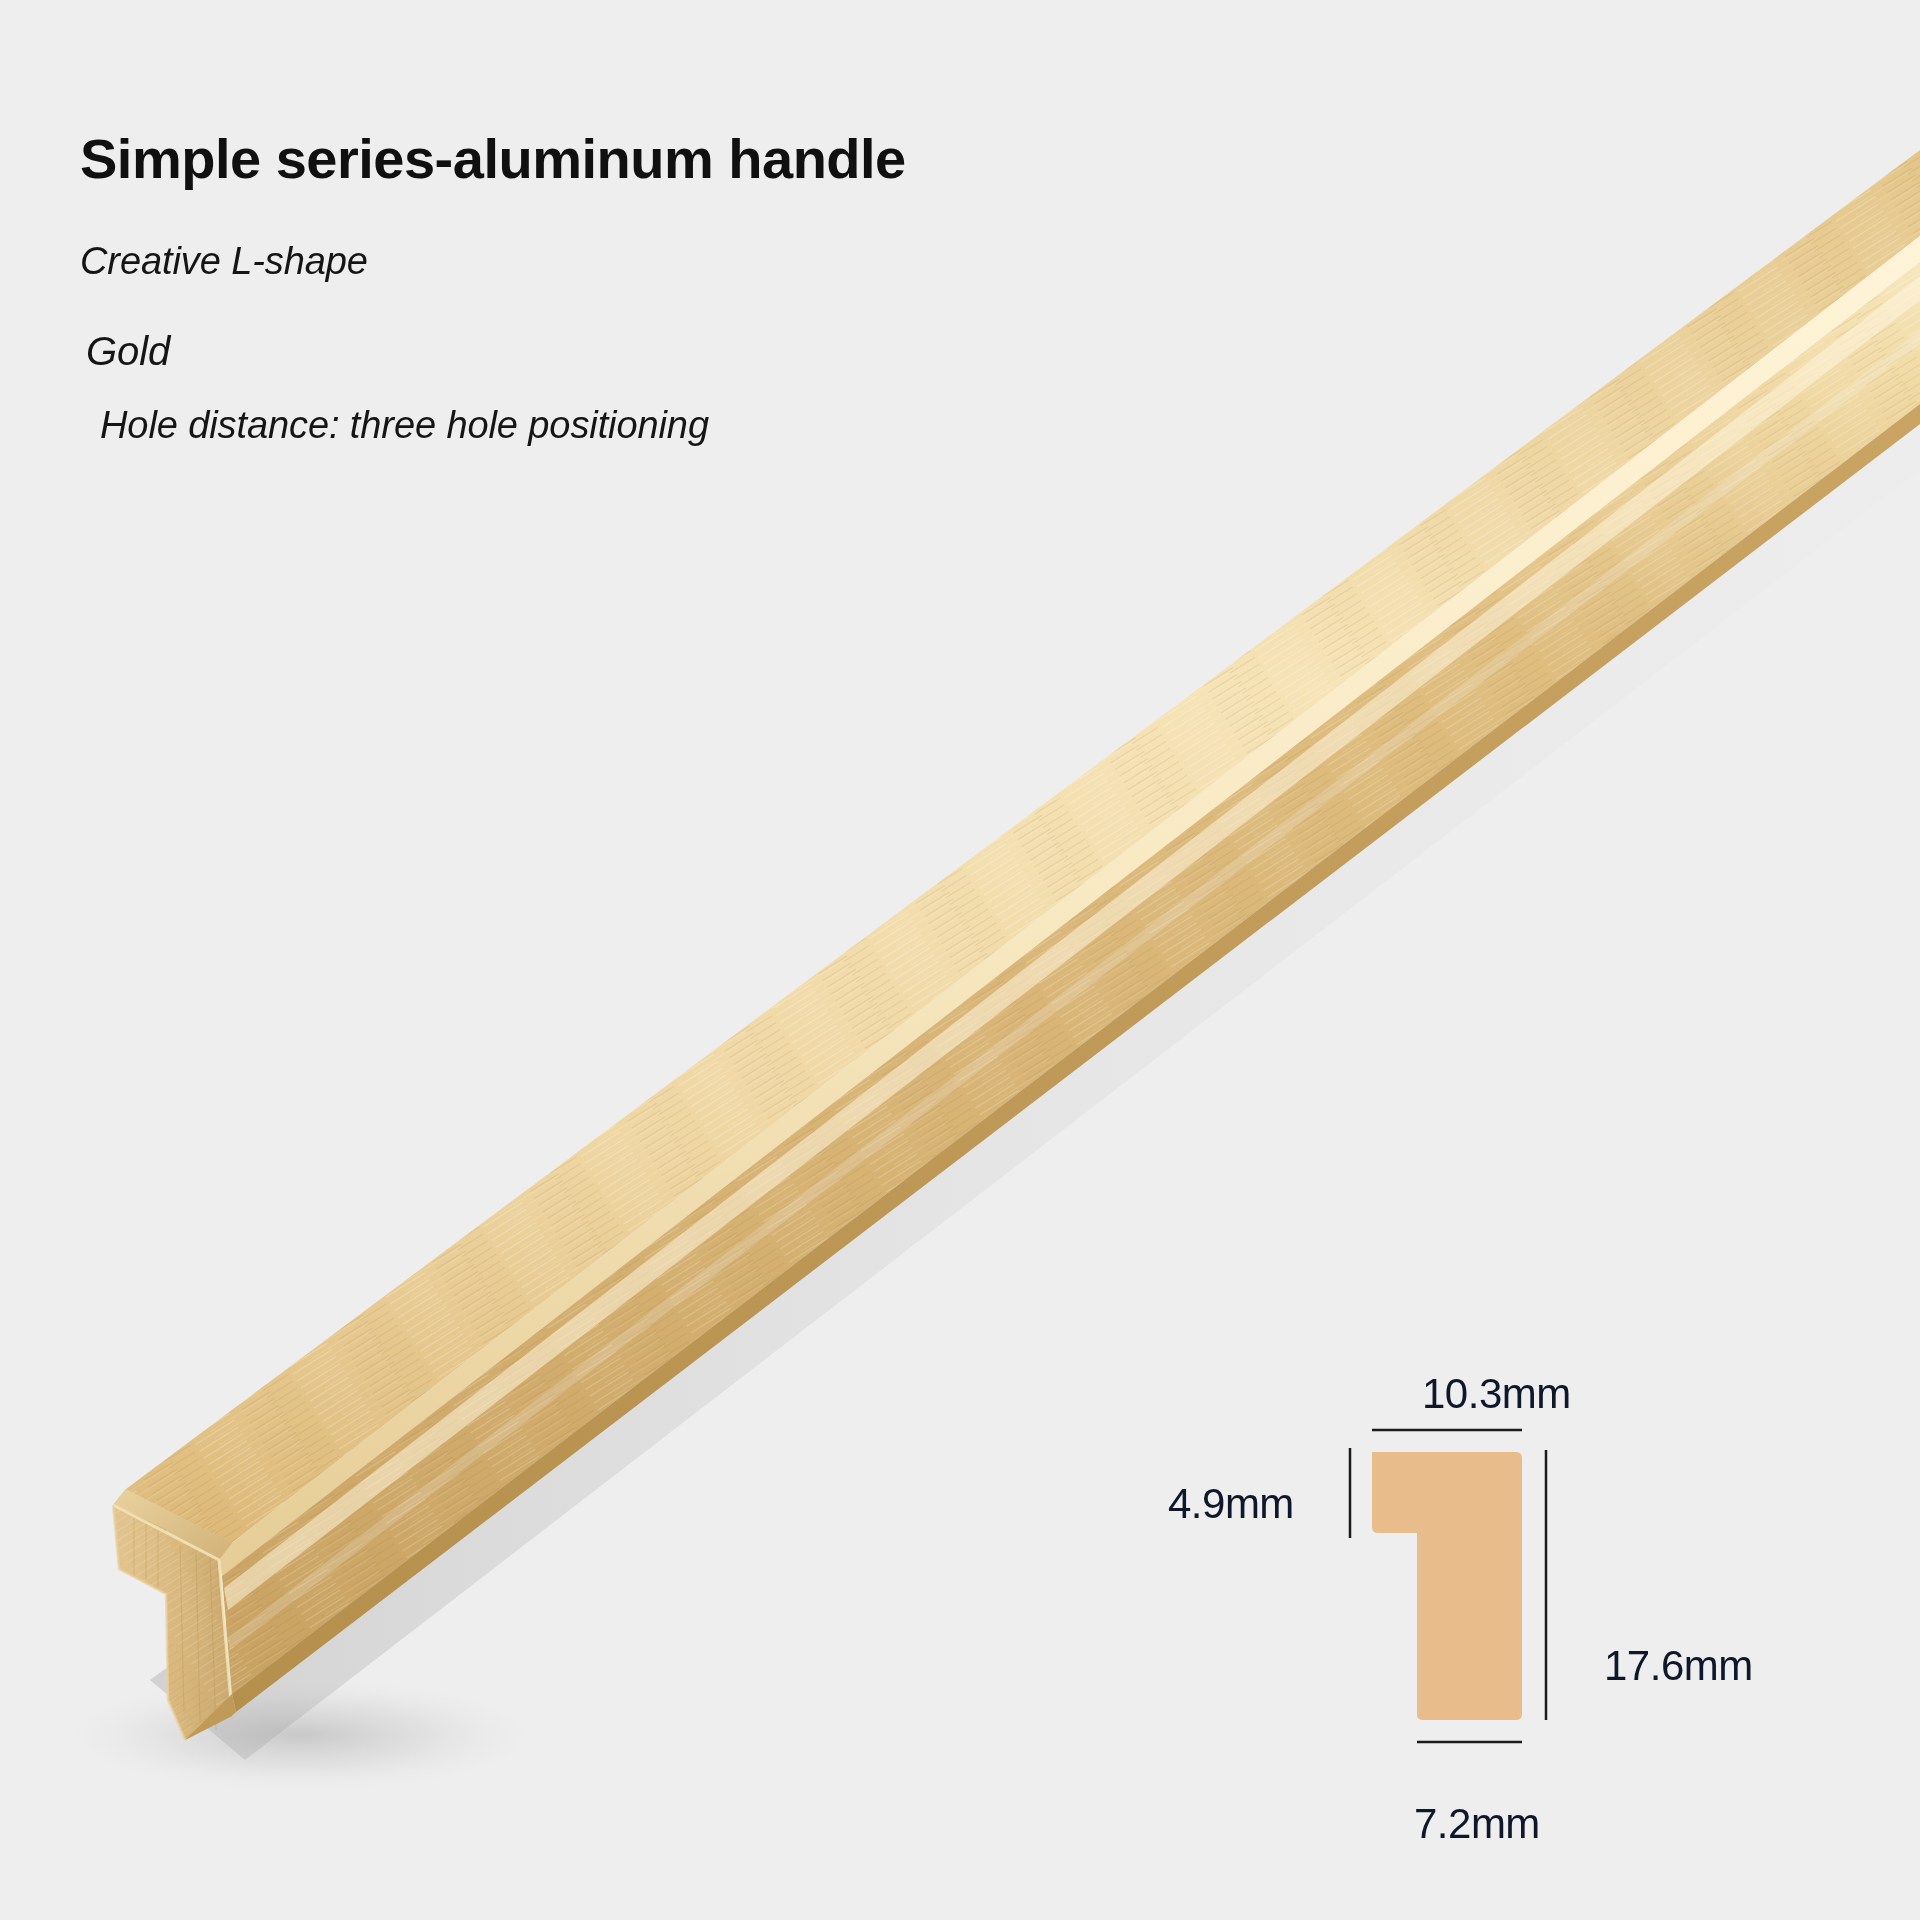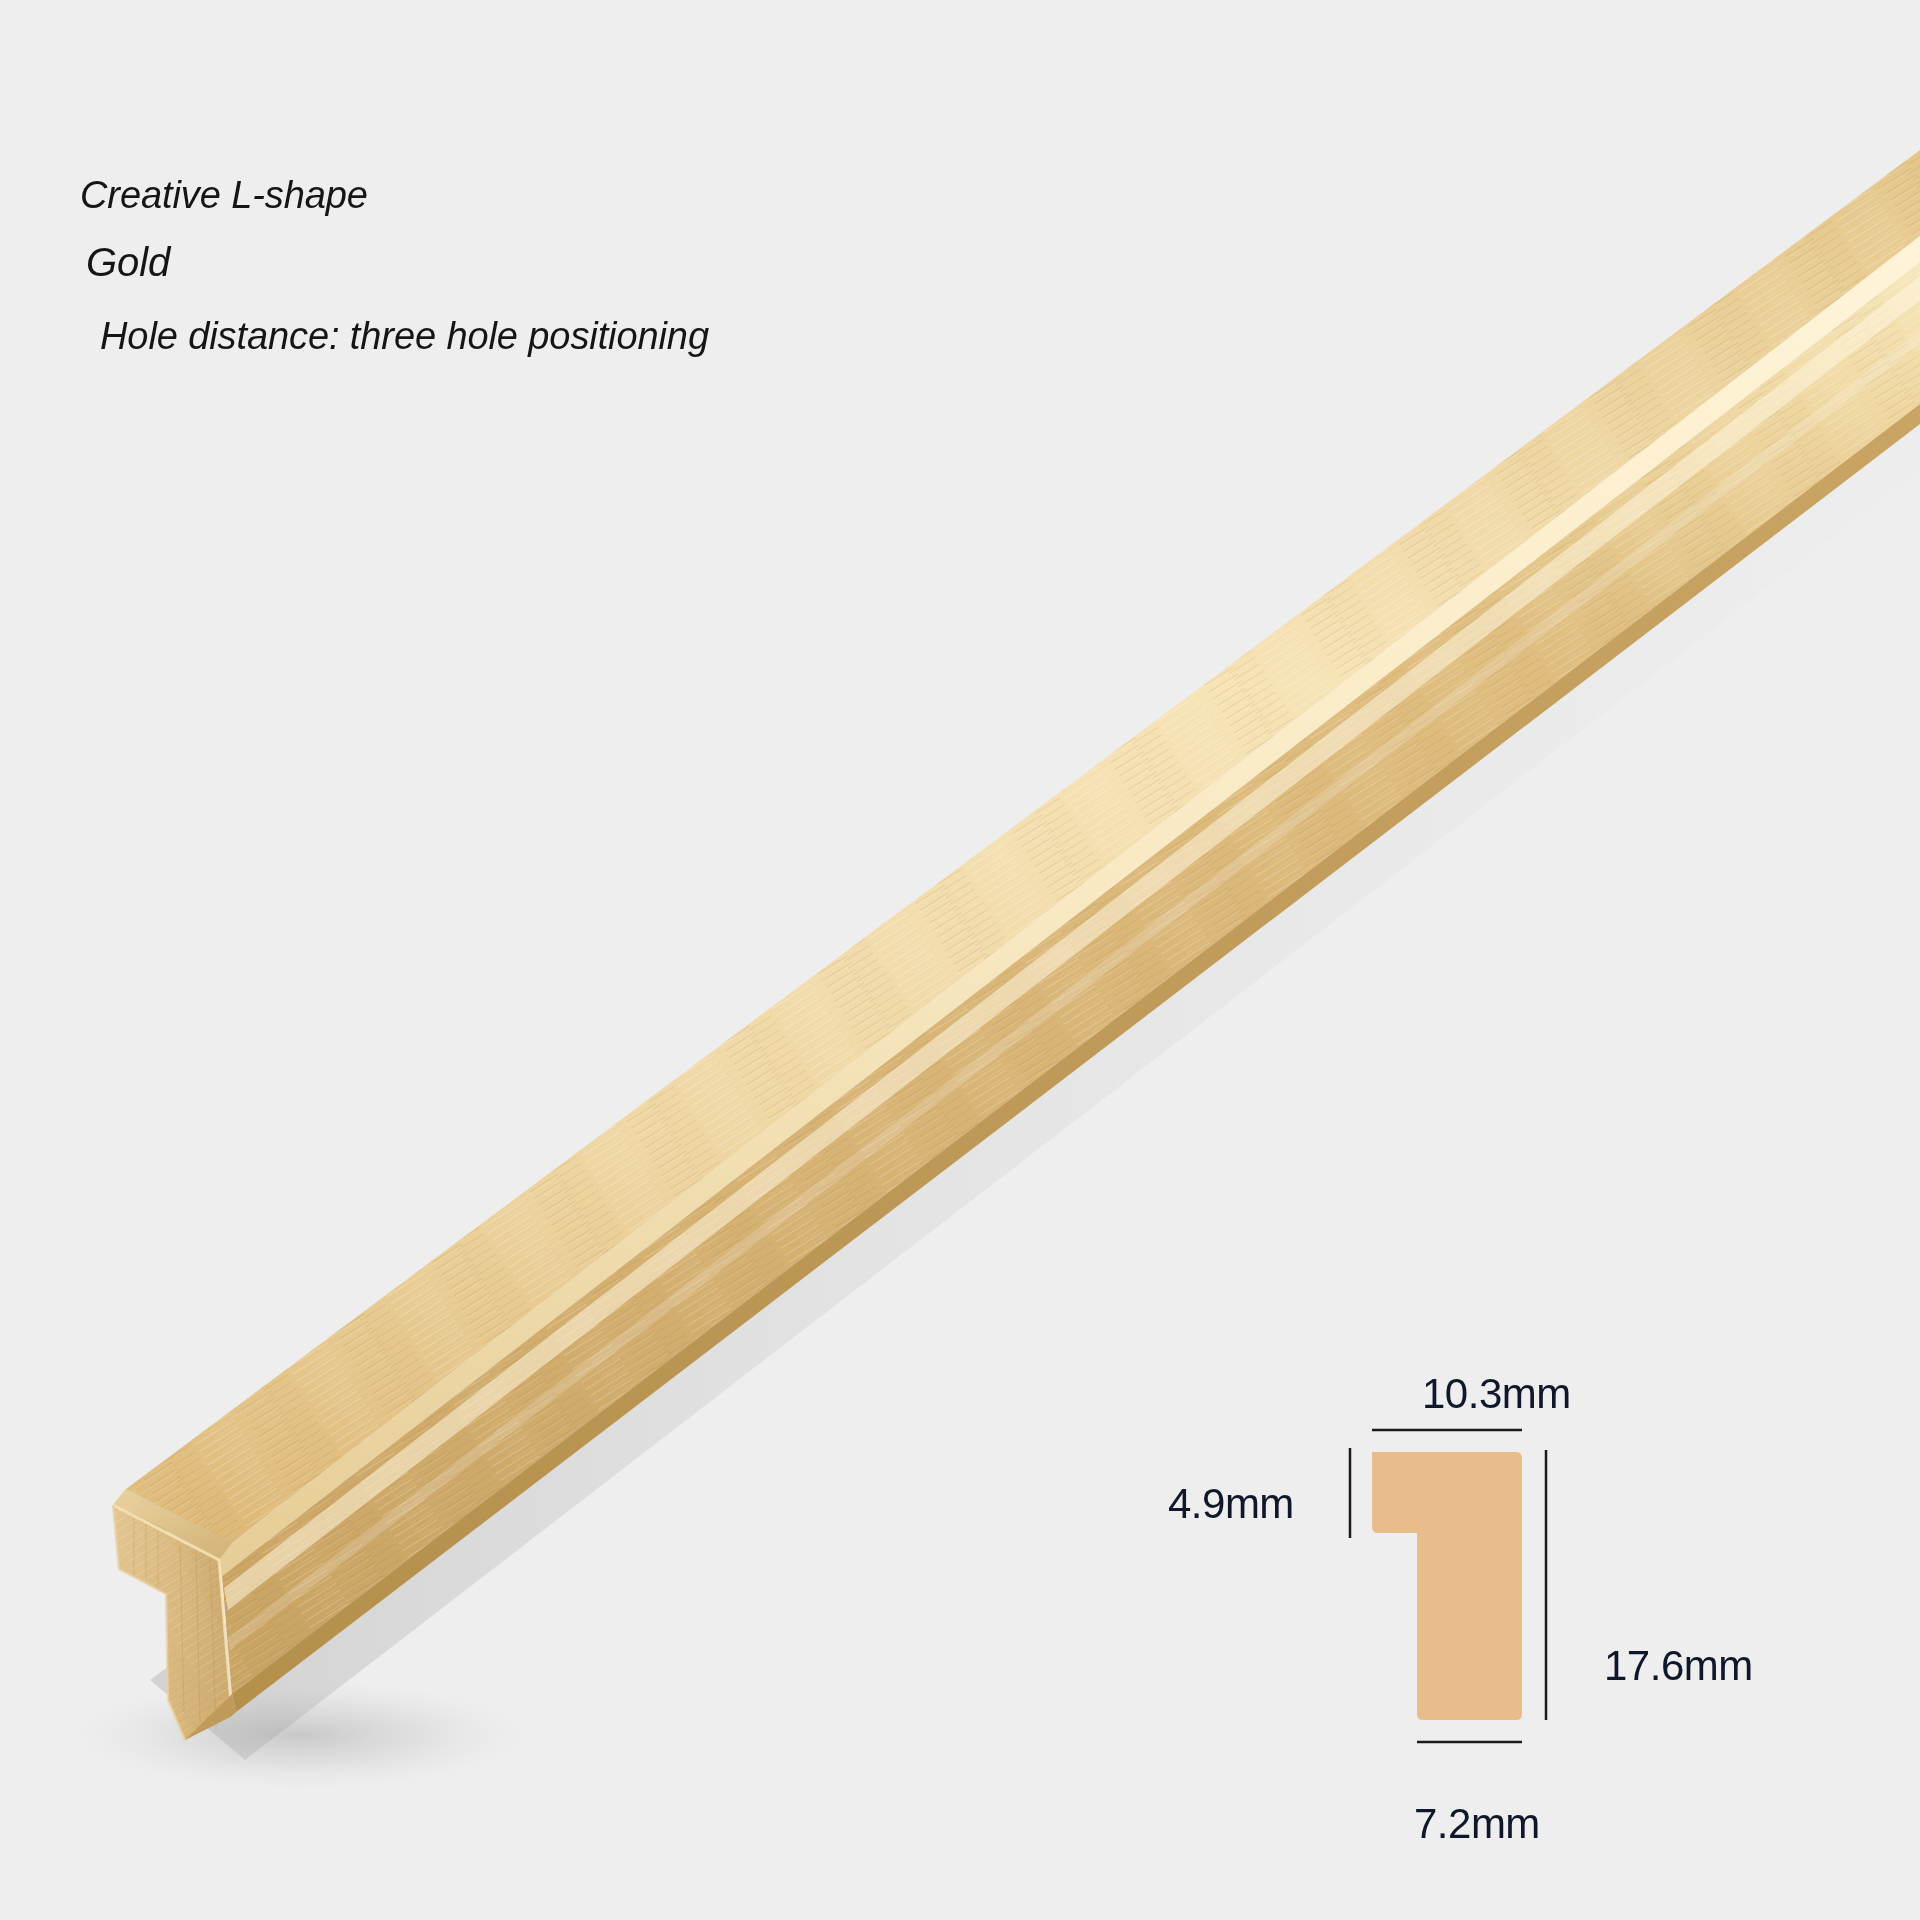--- a/index.html
+++ b/index.html
@@ -17,21 +17,21 @@
   #product-title {
     font-size:56px;
     font-weight:600;
     letter-spacing:-0.5px;
     line-height:1.18;
     color:#101010;
     white-space:nowrap;
   }
   .spec-line { color:#151515; white-space:nowrap;font-style:italic; }
   #spec-shape  { font-size:38px; font-weight:400; margin-top:48px; letter-spacing:-0.1px; }
-  #spec-color  { font-size:40px; font-weight:400; margin-top:23px; margin-left:6px; letter-spacing:-0.1px; }
+  #spec-color  { font-size:40px; font-weight:400; margin-top:46px; margin-left:6px; letter-spacing:-0.1px; }
   #spec-length { font-size:48px; font-weight:400; margin-top:42px; letter-spacing:-0.3px; }
   #spec-hole   { font-size:38px; font-weight:400; margin-top:30px; margin-left:20px; letter-spacing:-0.1px; }
 
   
   #handle-photo {
     position:absolute;
     left:0; top:0; width:1920px; height:1920px;
     z-index:10;
     pointer-events:none;
   }
@@ -160,20 +160,21 @@
     </g>
 
     <polyline points="113,1505 219,1560 232,1716" fill="none" stroke="#f6e6bc" stroke-width="3" opacity="0.8"></polyline>
     <polyline points="113,1505 119,1569 166,1594 168,1700 185,1740" fill="none" stroke="#e9d3a2" stroke-width="2.5" opacity="0.7"></polyline>
 
     <polygon points="185,1740 232,1716 236,1712 232,1694" fill="#bf9a58"></polygon>
   </g>
 </svg>
 
 <div id="text-block">
+  <div id="product-title">Simple series-aluminum handle</div>
 
   <div class="spec-line" id="spec-shape">Creative L-shape</div>
 
   <div class="spec-line" id="spec-color">Gold</div>
 
 
   <div class="spec-line" id="spec-hole">Hole distance: three hole positioning</div>
 </div>
 
 <div id="section-diagram">

